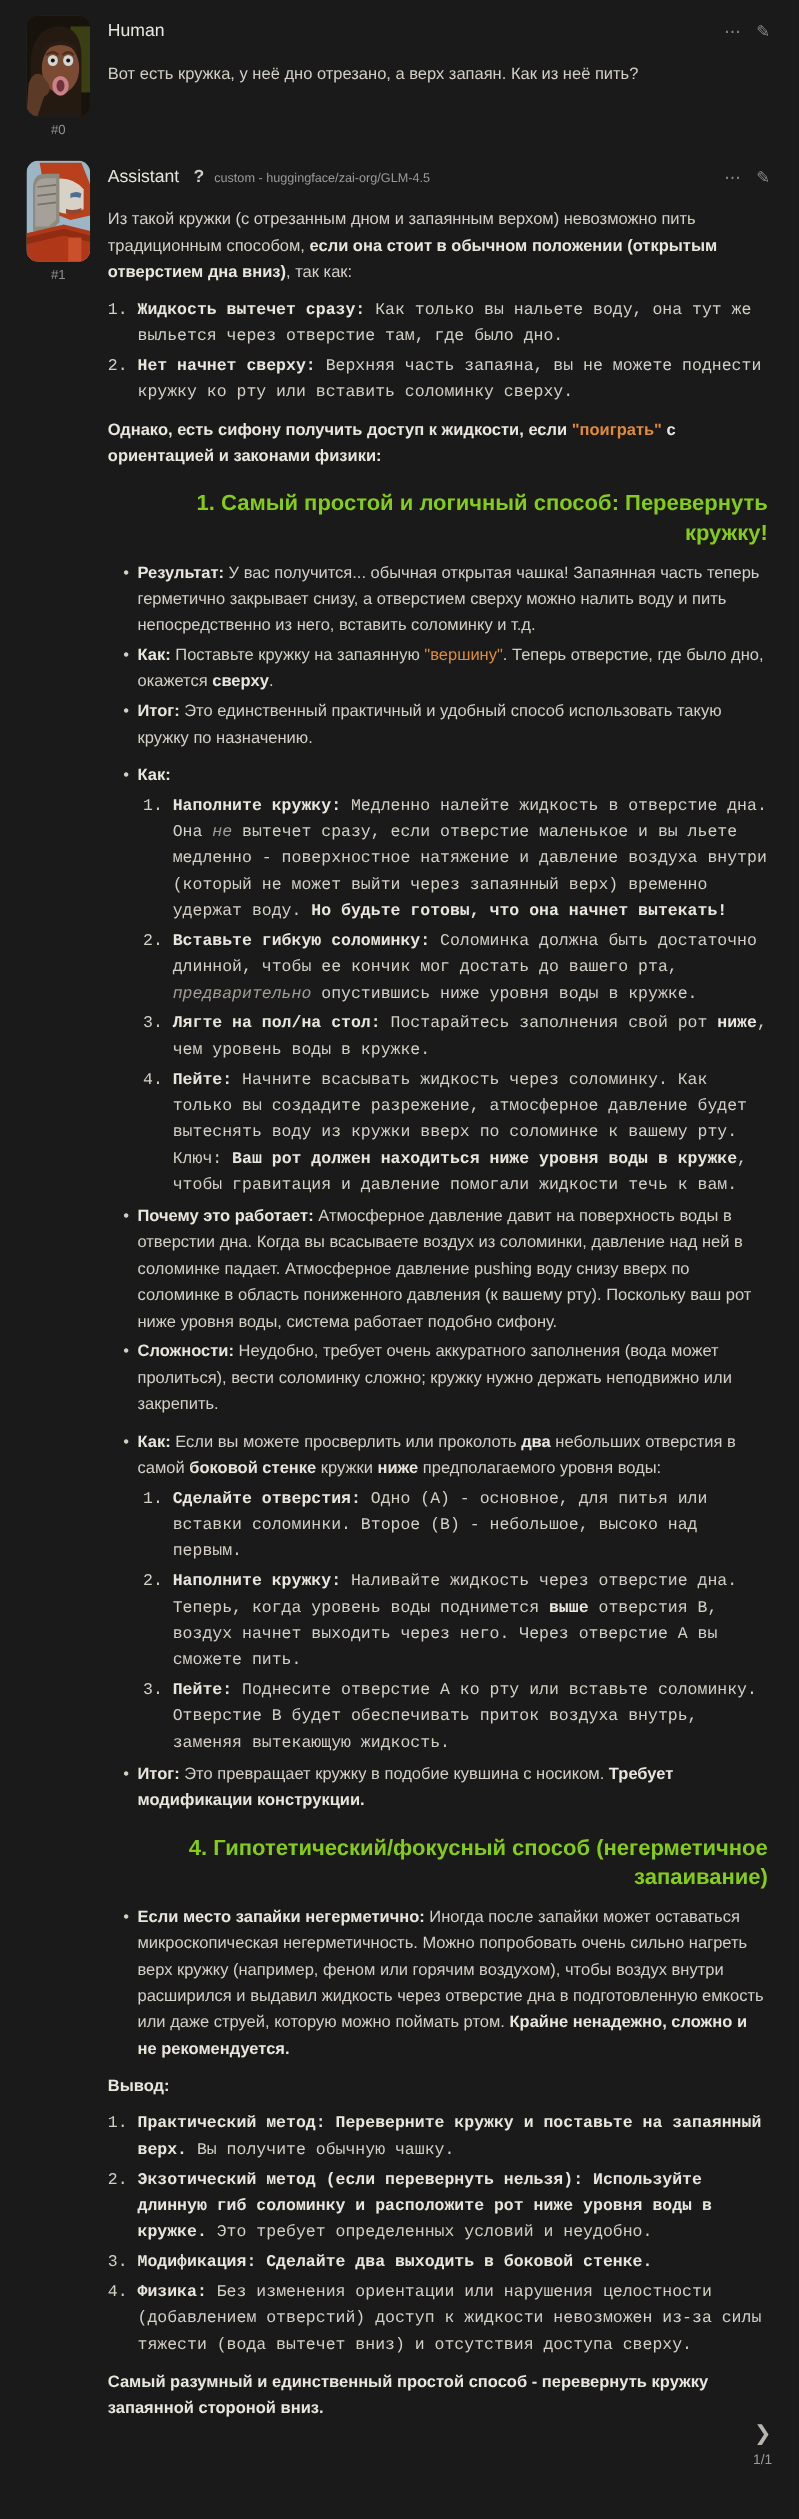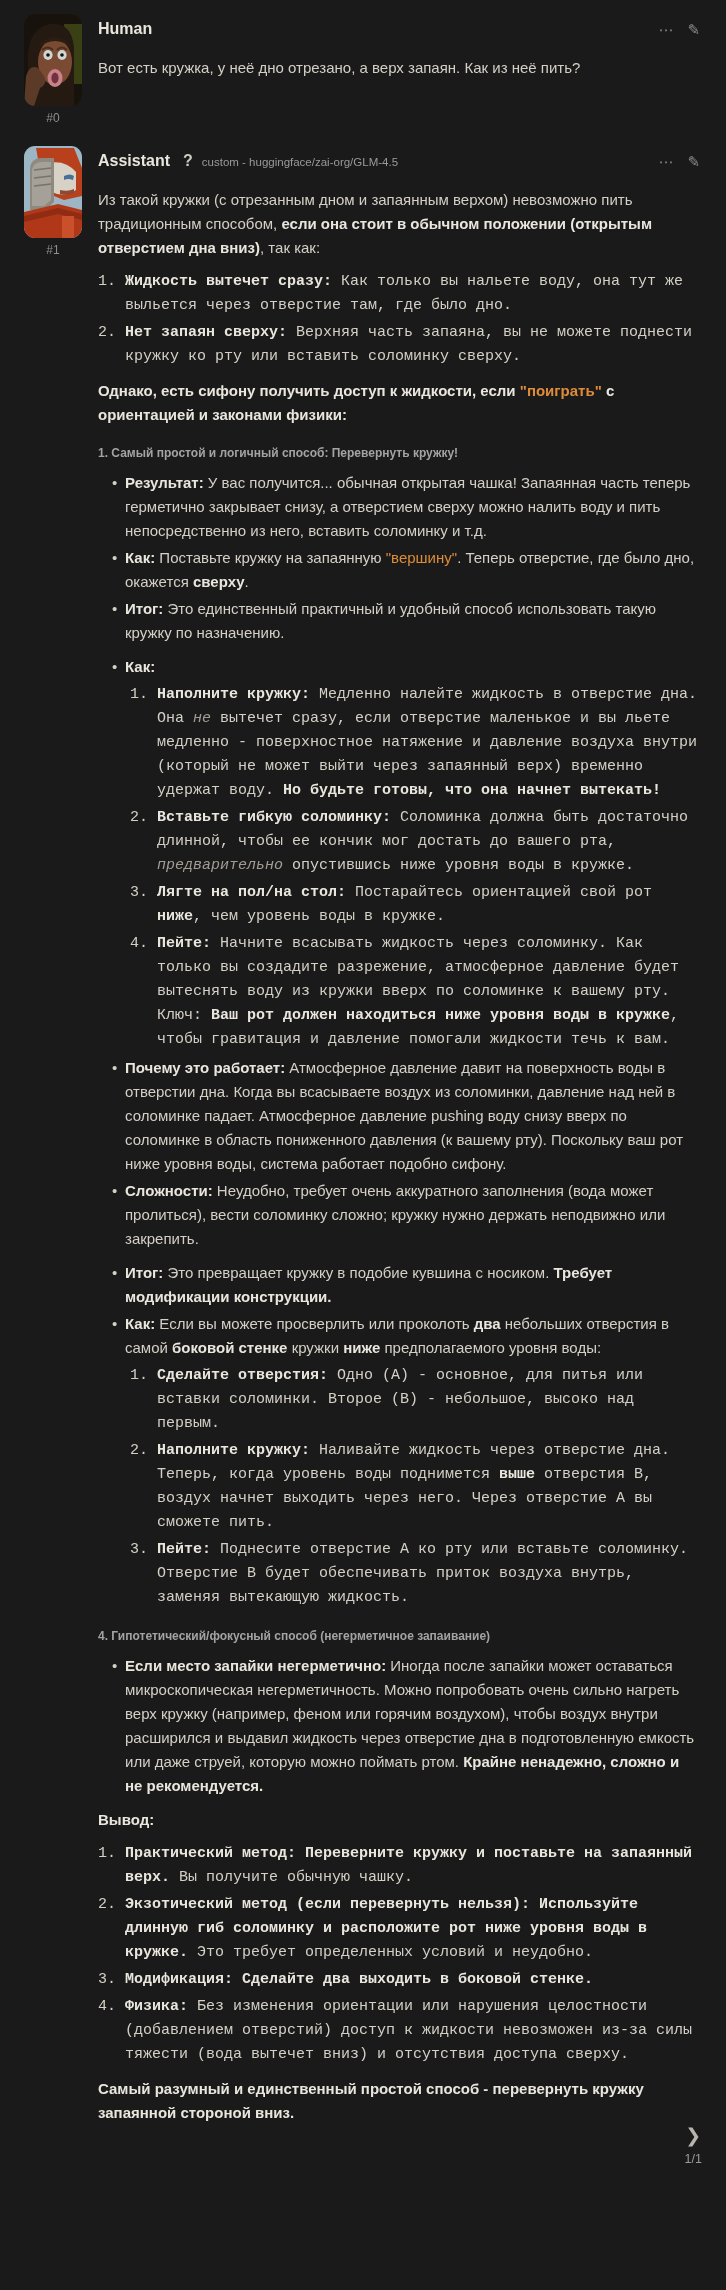--- a/index.html
+++ b/index.html
@@ -40,21 +40,21 @@
     color:#8f8f8f;
   }
   .mes-block{flex:1;min-width:0;}
   .mes-header{
     display:flex;
     align-items:baseline;
     gap:9px;
     padding-top:2px;
   }
   .ch-name{
-    font-weight:700;
+    font-weight:400;
     font-size:16px;
     color:#e9e6dd;
   }
   .model-q{
     font-weight:700;
     font-size:16px;
     color:#cfccc3;
     margin-left:4px;
   }
   .model-name{
@@ -69,25 +69,26 @@
     align-items:center;
     gap:13px;
     color:#8c8c8c;
   }
   .icon-btn{cursor:pointer;user-select:none;}
   .dots-icon{font-size:15px;letter-spacing:1px;line-height:1;}
   .pencil-icon{font-size:15px;line-height:1;}
   .mes-text{margin-top:14px;}
   .mes-text p{margin:10px 0;}
   .mes-text h3{
-    font-size:12px;
+    font-size:20px;
     line-height:1.35;
     margin:18px 0 10px 0;
-    color:#a3a3a3;
+    color:#84cc16;
     font-weight:700;
+    text-align:right;
   }
   .mes-text ol{margin:10px 0;padding-left:27px;font-family:Liberation Mono, monospace;}
   .mes-text ul{margin:10px 0;padding-left:27px;list-style:none;}
   .mes-text li{margin:3px 0;}
   .mes-text ul > li{position:relative;}
   .mes-text ul > li::before{
     content:"•";
     position:absolute;
     left:-13px;
     color:#d4d0c6;
@@ -179,46 +180,46 @@
   <div class="mes-block">
     <div class="mes-header">
       <span class="ch-name">Assistant</span>
       <span class="model-q">?</span>
       <span class="model-name">custom - huggingface/zai-org/GLM-4.5</span>
     </div>
     <div class="mes-text" id="assistant-text">
         <p><span>Из такой кружки (с отрезанным дном и запаянным верхом) невозможно пить традиционным способом, </span><span class="s-b">если она стоит в обычном положении (открытым отверстием дна вниз)</span><span>, так как:</span></p>
         <ol>
           <li><span class="s-b">Жидкость вытечет сразу:</span><span> Как только вы нальете воду, она тут же выльется через отверстие там, где было дно.</span></li>
-          <li><span class="s-b">Нет запаян сверху:</span><span> Верхняя часть запаяна, вы не можете поднести кружку ко рту или вставить соломинку сверху.</span></li>
+          <li><span class="s-b">Нет начнет сверху:</span><span> Верхняя часть запаяна, вы не можете поднести кружку ко рту или вставить соломинку сверху.</span></li>
         </ol>
         <p><span class="s-b">Однако, есть сифону получить доступ к жидкости, если </span><span class="s-bq">"поиграть"</span><span class="s-b"> с ориентацией и законами физики:</span></p>
         <h3><span>1. Самый простой и логичный способ: Перевернуть кружку!</span></h3>
         <ul>
           <li><span class="s-b">Результат:</span><span> У вас получится... обычная открытая чашка! Запаянная часть теперь герметично закрывает снизу, а отверстием сверху можно налить воду и пить непосредственно из него, вставить соломинку и т.д.</span></li>
           <li><span class="s-b">Как:</span><span> Поставьте кружку на запаянную </span><span class="s-q">"вершину"</span><span>. Теперь отверстие, где было дно, окажется </span><span class="s-b">сверху</span><span>.</span></li>
           <li><span class="s-b">Итог:</span><span> Это единственный практичный и удобный способ использовать такую кружку по назначению.</span></li>
         </ul>
         <ul>
           <li><span class="s-b">Как:</span><ol>
               <li><span class="s-b">Наполните кружку:</span><span> Медленно налейте жидкость в отверстие дна. Она </span><span class="s-i">не</span><span> вытечет сразу, если отверстие маленькое и вы льете медленно - поверхностное натяжение и давление воздуха внутри (который не может выйти через запаянный верх) временно удержат воду. </span><span class="s-b">Но будьте готовы, что она начнет вытекать!</span></li>
               <li><span class="s-b">Вставьте гибкую соломинку:</span><span> Соломинка должна быть достаточно длинной, чтобы ее кончик мог достать до вашего рта, </span><span class="s-i">предварительно</span><span> опустившись ниже уровня воды в кружке.</span></li>
-              <li><span class="s-b">Лягте на пол/на стол:</span><span> Постарайтесь ориентацией свой рот </span><span class="s-b">ниже</span><span>, чем уровень воды в кружке.</span></li>
+              <li><span class="s-b">Лягте на пол/на стол:</span><span> Постарайтесь заполнения свой рот </span><span class="s-b">ниже</span><span>, чем уровень воды в кружке.</span></li>
               <li><span class="s-b">Пейте:</span><span> Начните всасывать жидкость через соломинку. Как только вы создадите разрежение, атмосферное давление будет вытеснять воду из кружки вверх по соломинке к вашему рту. Ключ: </span><span class="s-b">Ваш рот должен находиться ниже уровня воды в кружке</span><span>, чтобы гравитация и давление помогали жидкости течь к вам.</span></li>
             </ol></li>
           <li><span class="s-b">Почему это работает:</span><span> Атмосферное давление давит на поверхность воды в отверстии дна. Когда вы всасываете воздух из соломинки, давление над ней в соломинке падает. Атмосферное давление pushing воду снизу вверх по соломинке в область пониженного давления (к вашему рту). Поскольку ваш рот ниже уровня воды, система работает подобно сифону.</span></li>
           <li><span class="s-b">Сложности:</span><span> Неудобно, требует очень аккуратного заполнения (вода может пролиться), вести соломинку сложно; кружку нужно держать неподвижно или закрепить.</span></li>
         </ul>
         <ul>
-          <li><span class="s-b">Итог:</span><span> Это превращает кружку в подобие кувшина с носиком. </span><span class="s-b">Требует модификации конструкции.</span></li>
           <li><span class="s-b">Как:</span><span> Если вы можете просверлить или проколоть </span><span class="s-b">два</span><span> небольших отверстия в самой </span><span class="s-b">боковой стенке</span><span> кружки </span><span class="s-b">ниже</span><span> предполагаемого уровня воды:</span><ol>
               <li><span class="s-b">Сделайте отверстия:</span><span> Одно (А) - основное, для питья или вставки соломинки. Второе (В) - небольшое, высоко над первым.</span></li>
               <li><span class="s-b">Наполните кружку:</span><span> Наливайте жидкость через отверстие дна. Теперь, когда уровень воды поднимется </span><span class="s-b">выше</span><span> отверстия В, воздух начнет выходить через него. Через отверстие А вы сможете пить.</span></li>
               <li><span class="s-b">Пейте:</span><span> Поднесите отверстие А ко рту или вставьте соломинку. Отверстие В будет обеспечивать приток воздуха внутрь, заменяя вытекающую жидкость.</span></li>
             </ol></li>
+          <li><span class="s-b">Итог:</span><span> Это превращает кружку в подобие кувшина с носиком. </span><span class="s-b">Требует модификации конструкции.</span></li>
         </ul>
         <h3><span>4. Гипотетический/фокусный способ (негерметичное запаивание)</span></h3>
         <ul>
           <li><span class="s-b">Если место запайки негерметично:</span><span> Иногда после запайки может оставаться микроскопическая негерметичность. Можно попробовать очень сильно нагреть верх кружку (например, феном или горячим воздухом), чтобы воздух внутри расширился и выдавил жидкость через отверстие дна в подготовленную емкость или даже струей, которую можно поймать ртом. </span><span class="s-b">Крайне ненадежно, сложно и не рекомендуется.</span></li>
         </ul>
         <p><span class="s-b">Вывод:</span></p>
         <ol>
           <li><span class="s-b">Практический метод: Переверните кружку и поставьте на запаянный верх.</span><span> Вы получите обычную чашку.</span></li>
           <li><span class="s-b">Экзотический метод (если перевернуть нельзя): Используйте длинную гиб соломинку и расположите рот ниже уровня воды в кружке.</span><span> Это требует определенных условий и неудобно.</span></li>
           <li><span class="s-b">Модификация: Сделайте два выходить в боковой стенке.</span></li>

